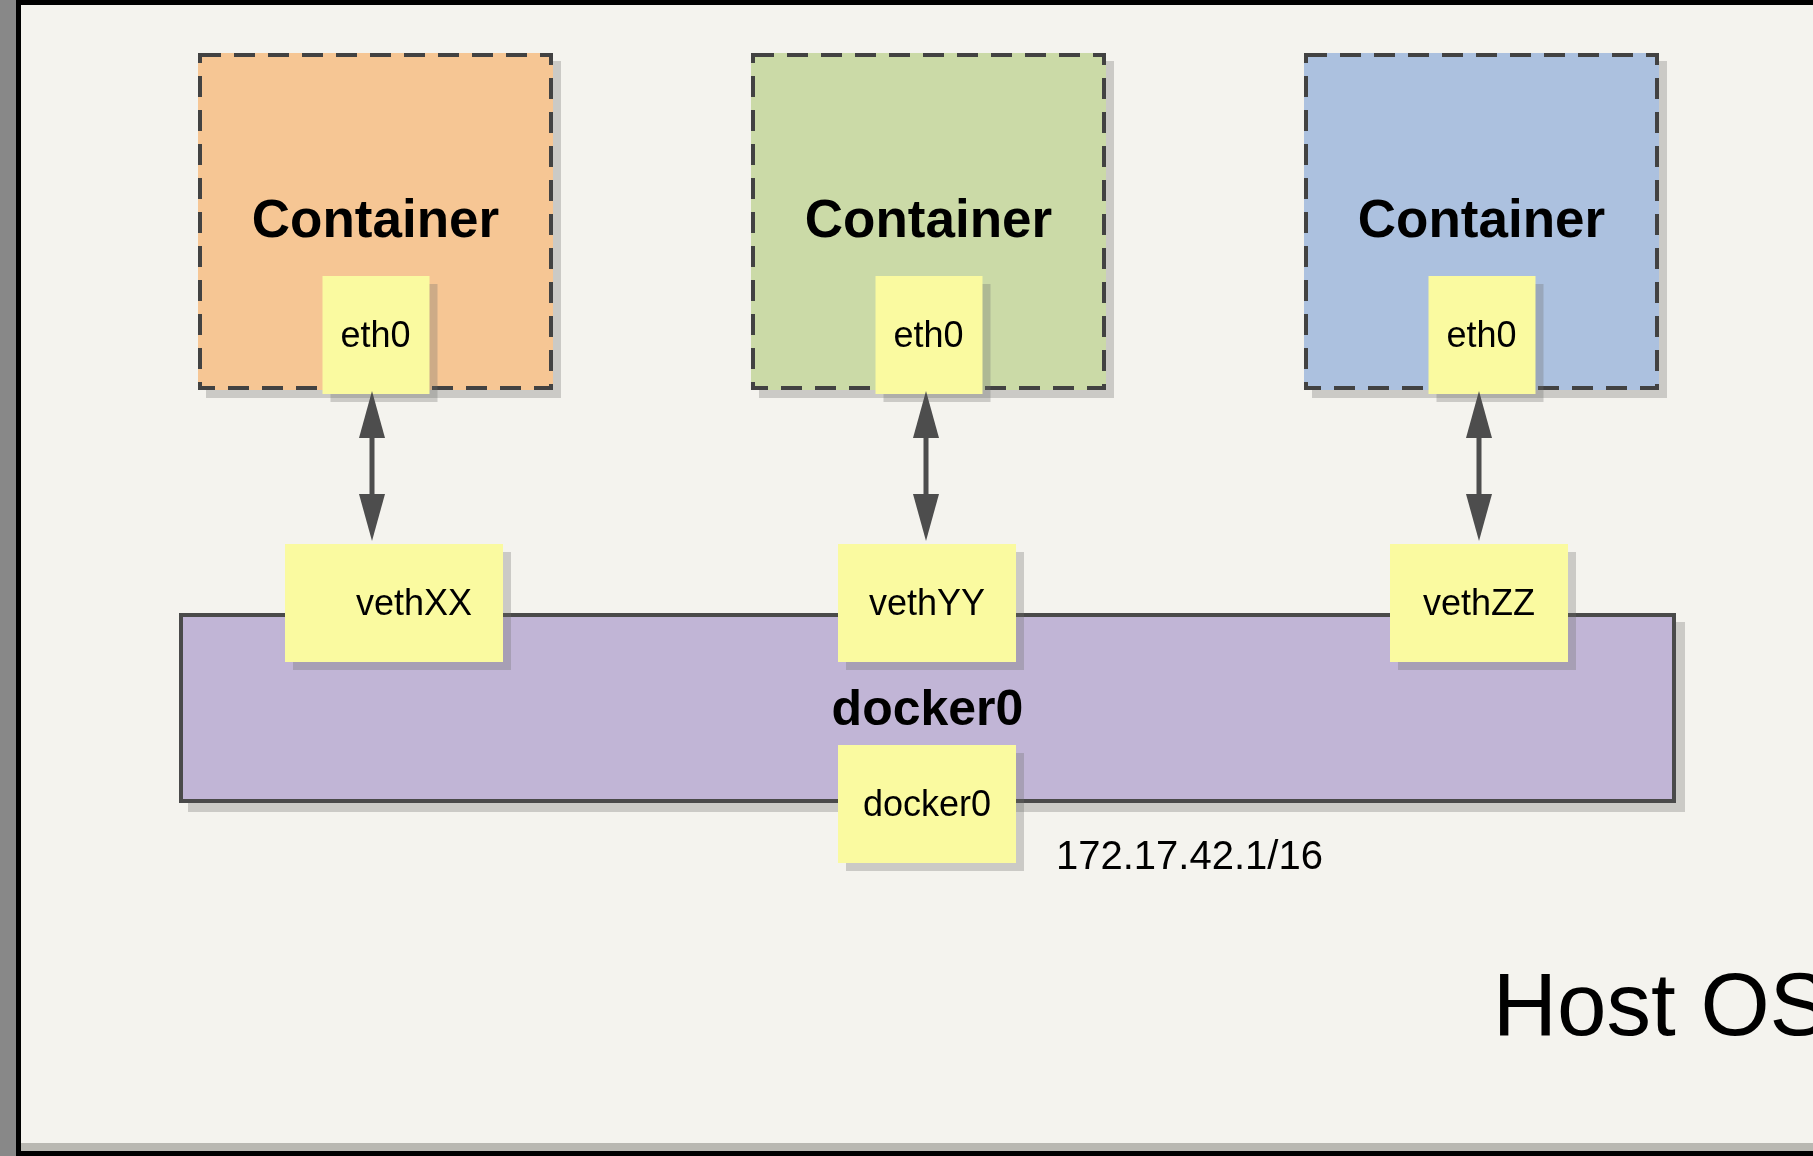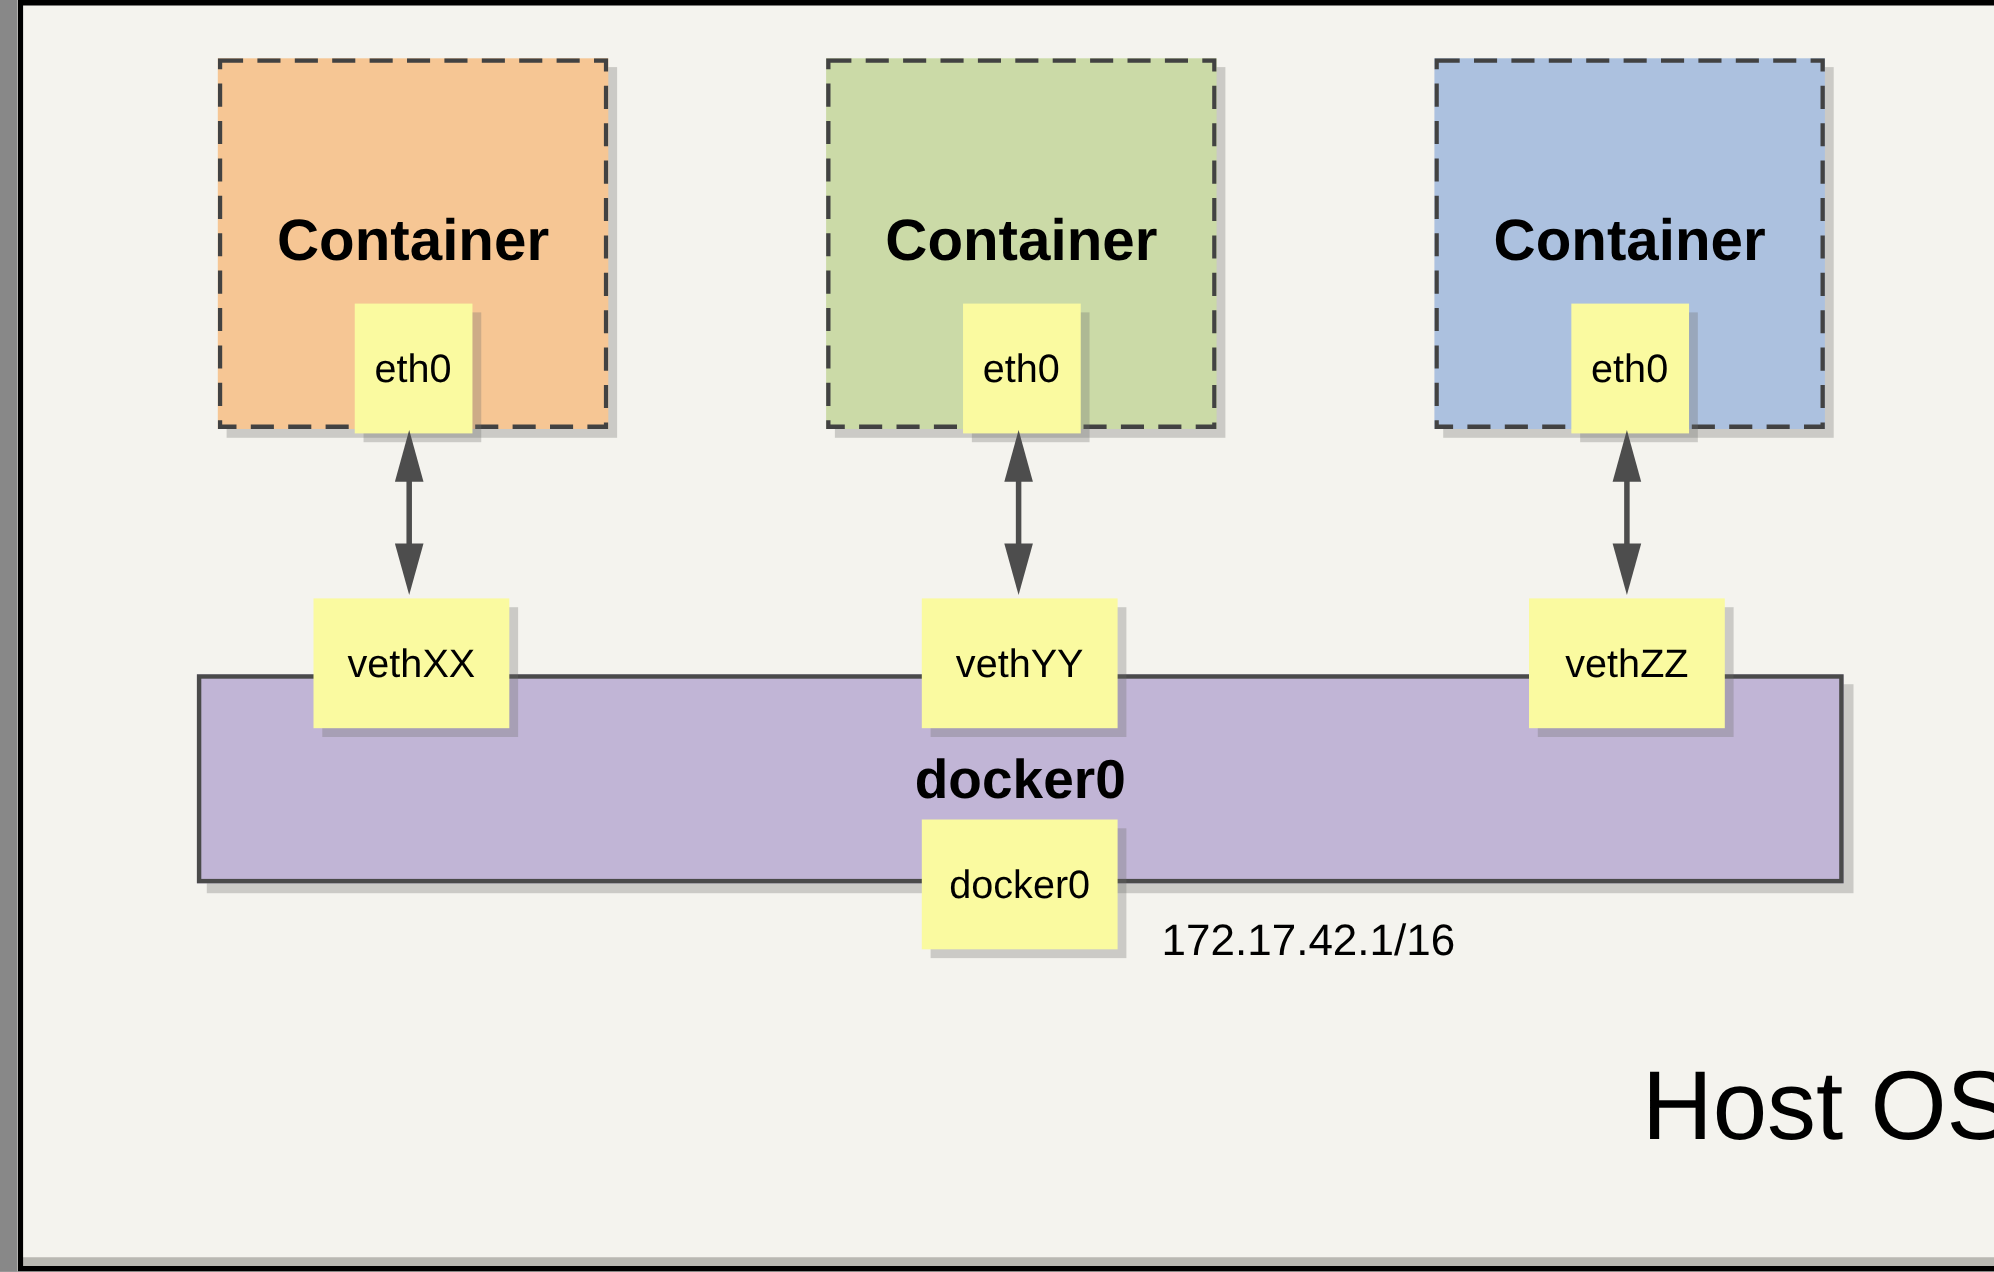--- a/index.html
+++ b/index.html
@@ -99,21 +99,21 @@
   <svg class="arrow" style="left: 1443px; color: rgb(77, 77, 77);" viewBox="0 0 40 152">
     <rect x="17.5" y="36" width="5" height="80" fill="currentColor"></rect>
     <polygon points="20,1 33,48 7,48" fill="currentColor"></polygon>
     <polygon points="20,151 33,104 7,104" fill="currentColor"></polygon>
   </svg>
 
   <div class="bridge-bar" style="background-color: rgb(193, 181, 214);">
     <div class="bridge-label">docker0</div>
   </div>
 
-  <div class="note veth-box" style="left: 269px; background-color: rgb(250, 250, 160);">
+  <div class="note veth-box" style="left: 269px; background-color: rgb(250, 250, 160); padding-left: 40px;">
     <span>vethXX</span>
   </div>
   <div class="note veth-box" style="left: 822px; background-color: rgb(250, 250, 160);">
     <span>vethYY</span>
   </div>
   <div class="note veth-box" style="left: 1374px; background-color: rgb(250, 250, 160);">
     <span>vethZZ</span>
   </div>
 
   <div class="note docker0-box" style="background-color: rgb(250, 250, 160);">

